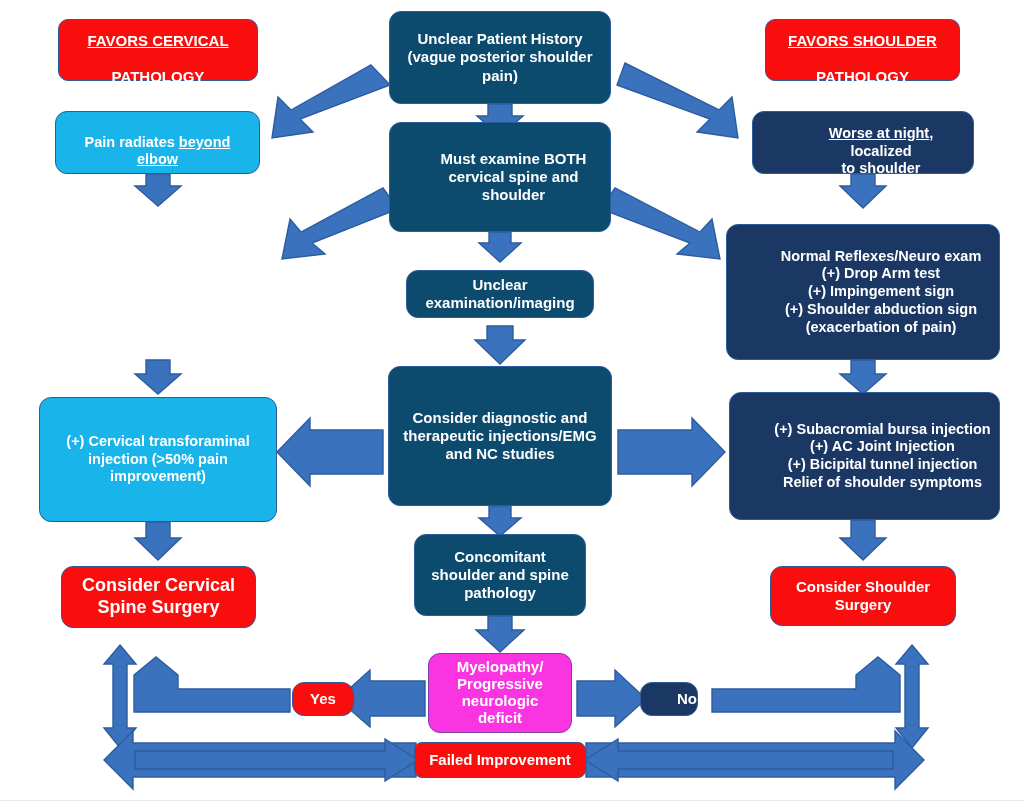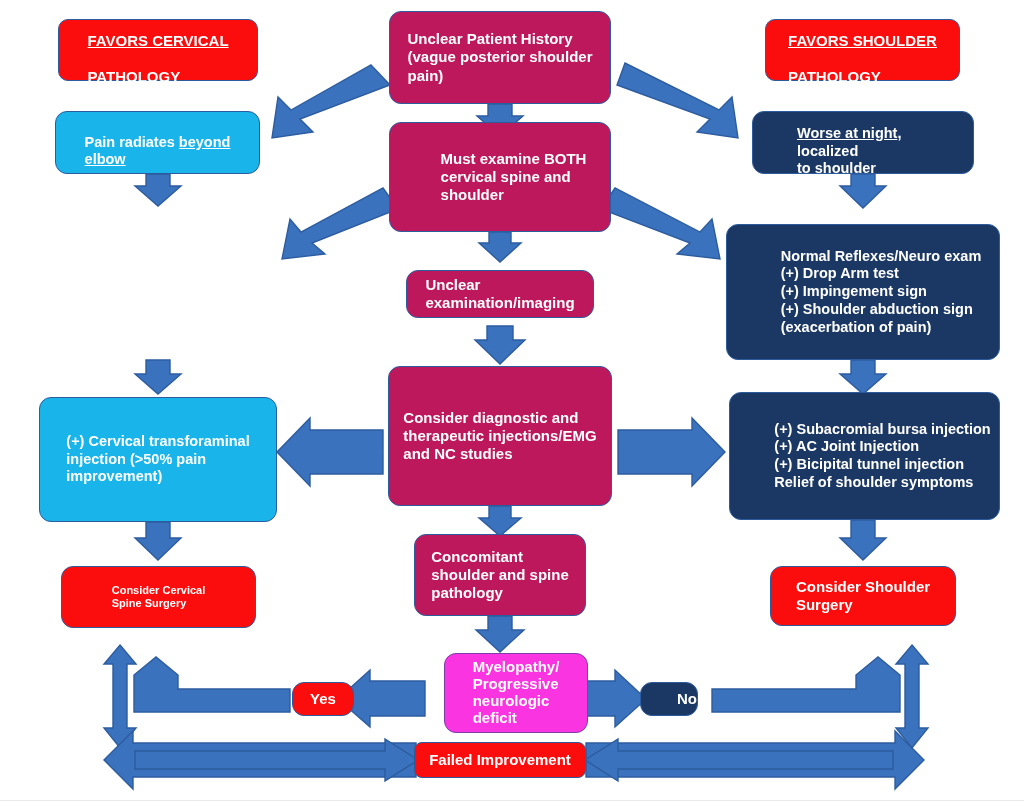--- a/index.html
+++ b/index.html
@@ -24,29 +24,29 @@
     height: 1px;
     background: #e9e9e9;
   }
 
   .node {
     position: absolute;
     box-sizing: border-box;
     display: flex;
     align-items: center;
     justify-content: center;
-    text-align: left;
+    text-align: center;
     color: #ffffff;
     font-weight: bold;
     line-height: 1.22;
     border-radius: 12px;
     padding: 4px 8px;
     white-space: pre-line;
   }
-  .n-blue   { background: #be185d; border: 1.5px solid #2d5c9e; }
+  .n-blue   { background: #0c4a6e; border: 1.5px solid #2d5c9e; }
   .n-cyan   { background: #18b4ea; border: 1.5px solid #2d5c9e; }
   .n-navy   { background: #1b3864; border: 1.5px solid #2d5c9e; padding-left: 44px; }
   .n-red    { background: #fb0d0d; border: 1.5px solid #2d5c9e; }
   .n-magenta{ background: #fa34e0; border: 1.5px solid #7b3ea8; }
 
   .n-red.header-box { border-radius: 10px; }
   .u { text-decoration: underline; }
 
   svg.arrows {
     position: absolute;
@@ -138,21 +138,21 @@
     </span>
   </div>
 
 
   <div class="node n-cyan" style="left:39px; top:397px; width:238px; height:125px; font-size:14.5px;">
     <span>(+) Cervical transforaminal
 injection (&gt;50% pain
 improvement)</span>
   </div>
 
-  <div class="node n-red" style="left:61px; top:566px; width:195px; height:62px; font-size:11px;">
+  <div class="node n-red" style="left:61px; top:566px; width:195px; height:62px; font-size:18px;">
     <span>Consider Cervical
 Spine  Surgery</span>
   </div>
 
   <div class="node n-blue" style="left:389px; top:11px; width:222px; height:93px; font-size:15px;">
     <span>Unclear Patient History
 (vague posterior shoulder
 pain)</span>
   </div>
 
@@ -172,21 +172,21 @@
 therapeutic injections/EMG
 and NC studies</span>
   </div>
 
   <div class="node n-blue" style="left:414px; top:534px; width:172px; height:82px; font-size:15px;">
     <span>Concomitant
 shoulder and spine
 pathology</span>
   </div>
 
-  <div class="node n-magenta" style="left:444px; top:653px; width:144px; height:80px; font-size:15px; line-height:1.12;">
+  <div class="node n-magenta" style="left:428px; top:653px; width:144px; height:80px; font-size:15px; line-height:1.12;">
     <span>Myelopathy/
 Progressive
 neurologic
 deficit</span>
   </div>
 
   <div class="node n-red" style="left:292px; top:682px; width:62px; height:34px; font-size:15px;">
     <span>Yes</span>
   </div>
 

